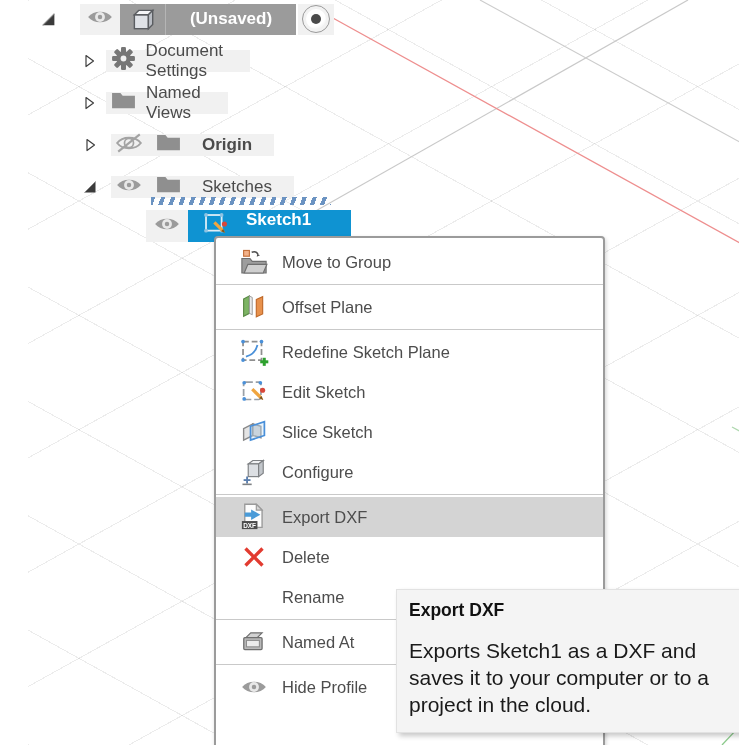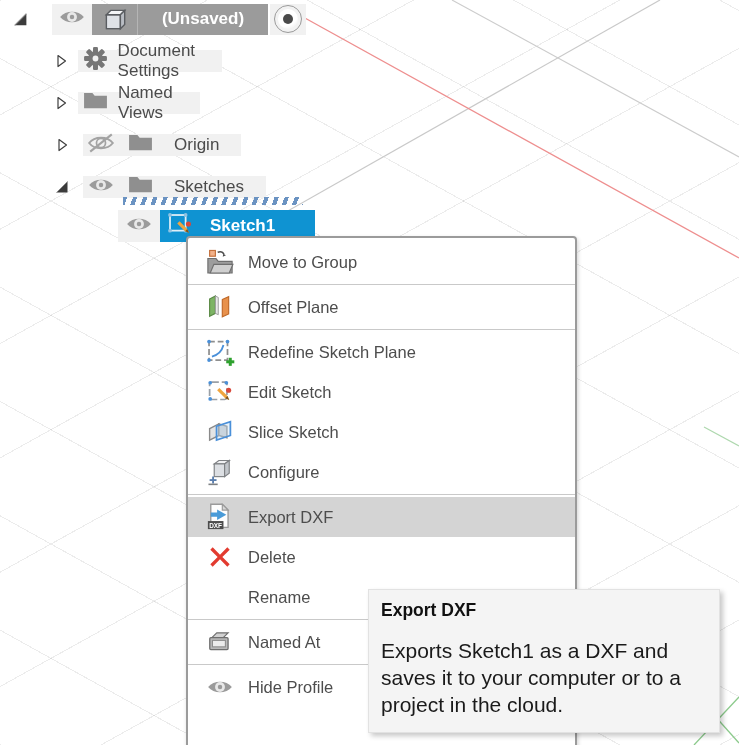--- a/index.html
+++ b/index.html
@@ -1,18 +1,18 @@
 <!DOCTYPE html>
 <html><head>
 <meta charset="utf-8">
 <style>
   html,body{margin:0;padding:0;}
   body{width:739px;height:745px;overflow:hidden;position:relative;background:#ffffff;
        font-family:"Liberation Sans",sans-serif;}
-  .stage{position:absolute;inset:0;}
+  .stage{position:absolute;inset:0;margin-left:28px;}
   
   .grid{position:absolute;inset:0;
     background-image:
       repeating-linear-gradient(29deg,  rgba(0,0,0,0.075) 0 1px, transparent 1px 100px),
       repeating-linear-gradient(151deg, rgba(0,0,0,0.075) 0 1px, transparent 1px 100px);}
   .axes{position:absolute;inset:0;pointer-events:none;}
   
   .tree{position:absolute;left:0;top:0;z-index:10;}
   .trow{position:absolute;display:flex;align-items:center;height:30px;}
   .tri{width:17px;height:17px;display:flex;align-items:center;justify-content:center;}
@@ -25,37 +25,37 @@
   .hdr-label{width:130px;text-align:center;color:#ffffff;font-weight:bold;font-size:17px;}
   .radio-cell{display:flex;align-items:center;justify-content:center;background:#f1f1f1;
               width:36px;height:31px;margin-left:2px;}
   .radio{width:26px;height:26px;border-radius:50%;border:1px solid #9a9a9a;
          background:radial-gradient(circle at 40% 32%,#ffffff 50%,#d7d7d7);
          box-shadow:inset 0 0 0 3px #f2f2f2;display:flex;align-items:center;justify-content:center;}
   .radio-dot{width:10px;height:10px;border-radius:50%;background:#4a4a4a;}
   .r1{left:12px;top:4px;}
   .r2{left:53px;top:46px;}
   .r3{left:53px;top:88px;}
-  .r4{left:53px;top:130px;}
+  .r4{left:53px;top:130px;font-weight:bold;}
   .r5{left:53px;top:172px;}
   .r6{left:118px;top:210px;}
   .gap28{width:13px;}
   .eyecell{display:flex;align-items:center;justify-content:center;background:#f1f1f1;
            width:42px;height:32px;}
-  .sel-block{display:flex;align-items:center;background:#0f93d2;height:32px;width:150px;
-             padding-left:5px;gap:16px;}
+  .sel-block{display:flex;background:#0f93d2;height:32px;width:150px;
+             padding-left:13px;gap:16px;}
   .sel-label{color:#ffffff;font-weight:bold;font-size:17px;}
   .hatch{position:absolute;left:123px;top:197px;width:180px;height:8px;z-index:11;
          background:repeating-linear-gradient(110deg,#6b93c2 0 4px,transparent 4px 9.5px);}
   
   .menu{position:absolute;left:186px;top:236px;width:391px;height:517px;z-index:20;
         background:#ffffff;border:2px solid #9b9b9b;border-radius:4px;
         box-shadow:1px 2px 4px rgba(0,0,0,.18);list-style:none;margin:0;padding:4px 0;
         box-sizing:border-box;}
-  .mi{display:flex;align-items:center;height:40px;padding-left:17px;gap:13px;
+  .mi{display:flex;align-items:center;height:40px;padding-left:23px;gap:13px;
       font-size:16.5px;color:#4d4d4d;cursor:default;}
   .mi.hl{background:#d4d4d4;}
   .ic{width:30px;height:30px;display:flex;align-items:center;justify-content:center;flex:none;}
   .sep{height:0;border-top:1px solid #c9c9c9;margin:2px 0;}
   
   .tooltip{position:absolute;left:368px;top:589px;width:352px;min-height:139px;z-index:30;
            background:#f4f4f4;border:1px solid #e2e2e2;box-sizing:border-box;
            box-shadow:3px 3px 5px rgba(0,0,0,.22);padding:10px 12px 14px 12px;}
   .tt-title{font-size:17.5px;font-weight:bold;color:#111111;margin-bottom:16px;}
   .tt-body{font-size:21px;color:#1a1a1a;line-height:27px;}

